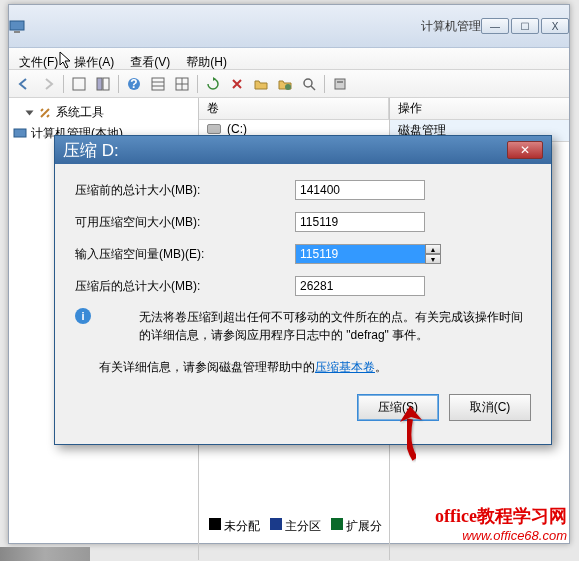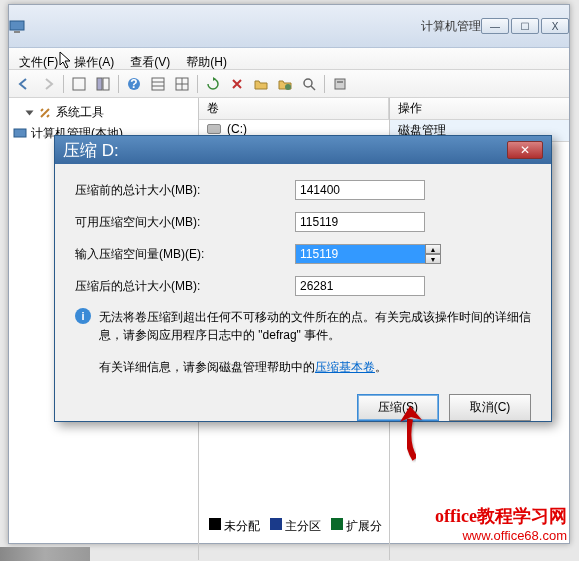--- a/index.html
+++ b/index.html
@@ -43,46 +43,46 @@
 .action-arrow { width: 0; height: 0; border-left: 6px solid #000; border-top: 5px solid transparent; border-bottom: 5px solid transparent; }
 
 .legend { position: absolute; bottom: 8px; left: 200px; display: flex; gap: 10px; align-items: center; }
 .legend .swatch { width: 12px; height: 12px; display: inline-block; margin-right: 3px; }
 
 
 .dialog { position: absolute; left: 54px; top: 135px; width: 498px; background: #f0f0f0; border: 1px solid #2a5a8a; box-shadow: 4px 4px 10px rgba(0,0,0,0.4); }
 .dialog .dlg-title { height: 28px; background: linear-gradient(#5a8cc0, #3a6aa0); color: #fff; display: flex; align-items: center; padding: 0 8px; }
 .dialog .dlg-title .t { flex: 1; font-size: 17px; }
 .dialog .dlg-close { width: 36px; height: 18px; background: linear-gradient(#d98080,#b03030); border: 1px solid #803030; border-radius: 2px; color: #fff; display: flex; align-items: center; justify-content: center; font-size: 12px; cursor: pointer; }
-.dialog .dlg-body { padding: 16px 20px 0 20px; }
+.dialog .dlg-body { padding: 16px 20px 23px 20px; }
 .dlg-row { display: flex; align-items: center; margin-bottom: 12px; }
 .dlg-row .lbl { width: 220px; }
 .dlg-row .val { width: 160px; }
 .dlg-row input[type=text] { width: 130px; border: 1px solid #a0a0a0; background: #fff; padding: 2px 4px; font-size: 12px; }
 .dlg-row input[readonly] { background: #fff; color: #000; }
 .dlg-row .spinner { display: flex; }
 .dlg-row .spinner input { border-right: none; }
 .dlg-row .spinner input.sel { background: #3399ff; color: #fff; }
 .spin-btns { display: flex; flex-direction: column; }
 .spin-btns .sb { width: 16px; height: 10px; border: 1px solid #888; background: linear-gradient(#f8f8f8,#d8d8d8); display: flex; align-items: center; justify-content: center; font-size: 7px; cursor: pointer; }
 .info-block { display: flex; gap: 8px; margin: 8px 0 14px 0; }
 .info-icon { width: 16px; height: 16px; border-radius: 50%; background: #3a8ad6; color: #fff; display: flex; align-items: center; justify-content: center; font-weight: bold; font-size: 11px; flex: 0 0 auto; }
-.info-text { line-height: 1.5; }
+.info-text { line-height: 1.5; margin-left: 40px; }
 .link-row { margin: 14px 0 18px 24px; line-height: 1.5; }
 .link-row a { color: #0066cc; text-decoration: underline; cursor: pointer; }
 .dlg-btns { display: flex; justify-content: flex-end; gap: 10px; }
 .dlg-btns button { min-width: 82px; padding: 4px 10px; border: 1px solid #888; background: linear-gradient(#fdfdfd,#e0e0e0); cursor: pointer; }
 .dlg-btns button.primary { border: 1px solid #3a8ad6; box-shadow: 0 0 0 1px #7ab0e0 inset; }
 
 
 .red-arrow { position: absolute; left: 380px; top: 404px; pointer-events: none; }
 
 .watermark { position: absolute; right: 12px; bottom: 18px; text-align: right; }
 .watermark .wm1 { color: #e00000; font-size: 18px; font-weight: bold; font-family: "SimSun", serif; }
-.watermark .wm2 { color: #e00000; font-size: 13px; }
+.watermark .wm2 { color: #e00000; font-size: 13px; font-style: italic; }
 .bottom-img { position: absolute; left: 0; bottom: 0; width: 90px; height: 14px; background: linear-gradient(90deg,#888,#aaa,#999); }
 </style>
 </head>
 <body>
 
 <div class="main-window">
   <div class="titlebar">
     <svg class="title-icon" viewBox="0 0 16 16">
         <rect x="1" y="3" width="14" height="9" fill="#5a8cc0" stroke="#2a5a8a"></rect>
         <rect x="5" y="13" width="6" height="2" fill="#888"></rect>

